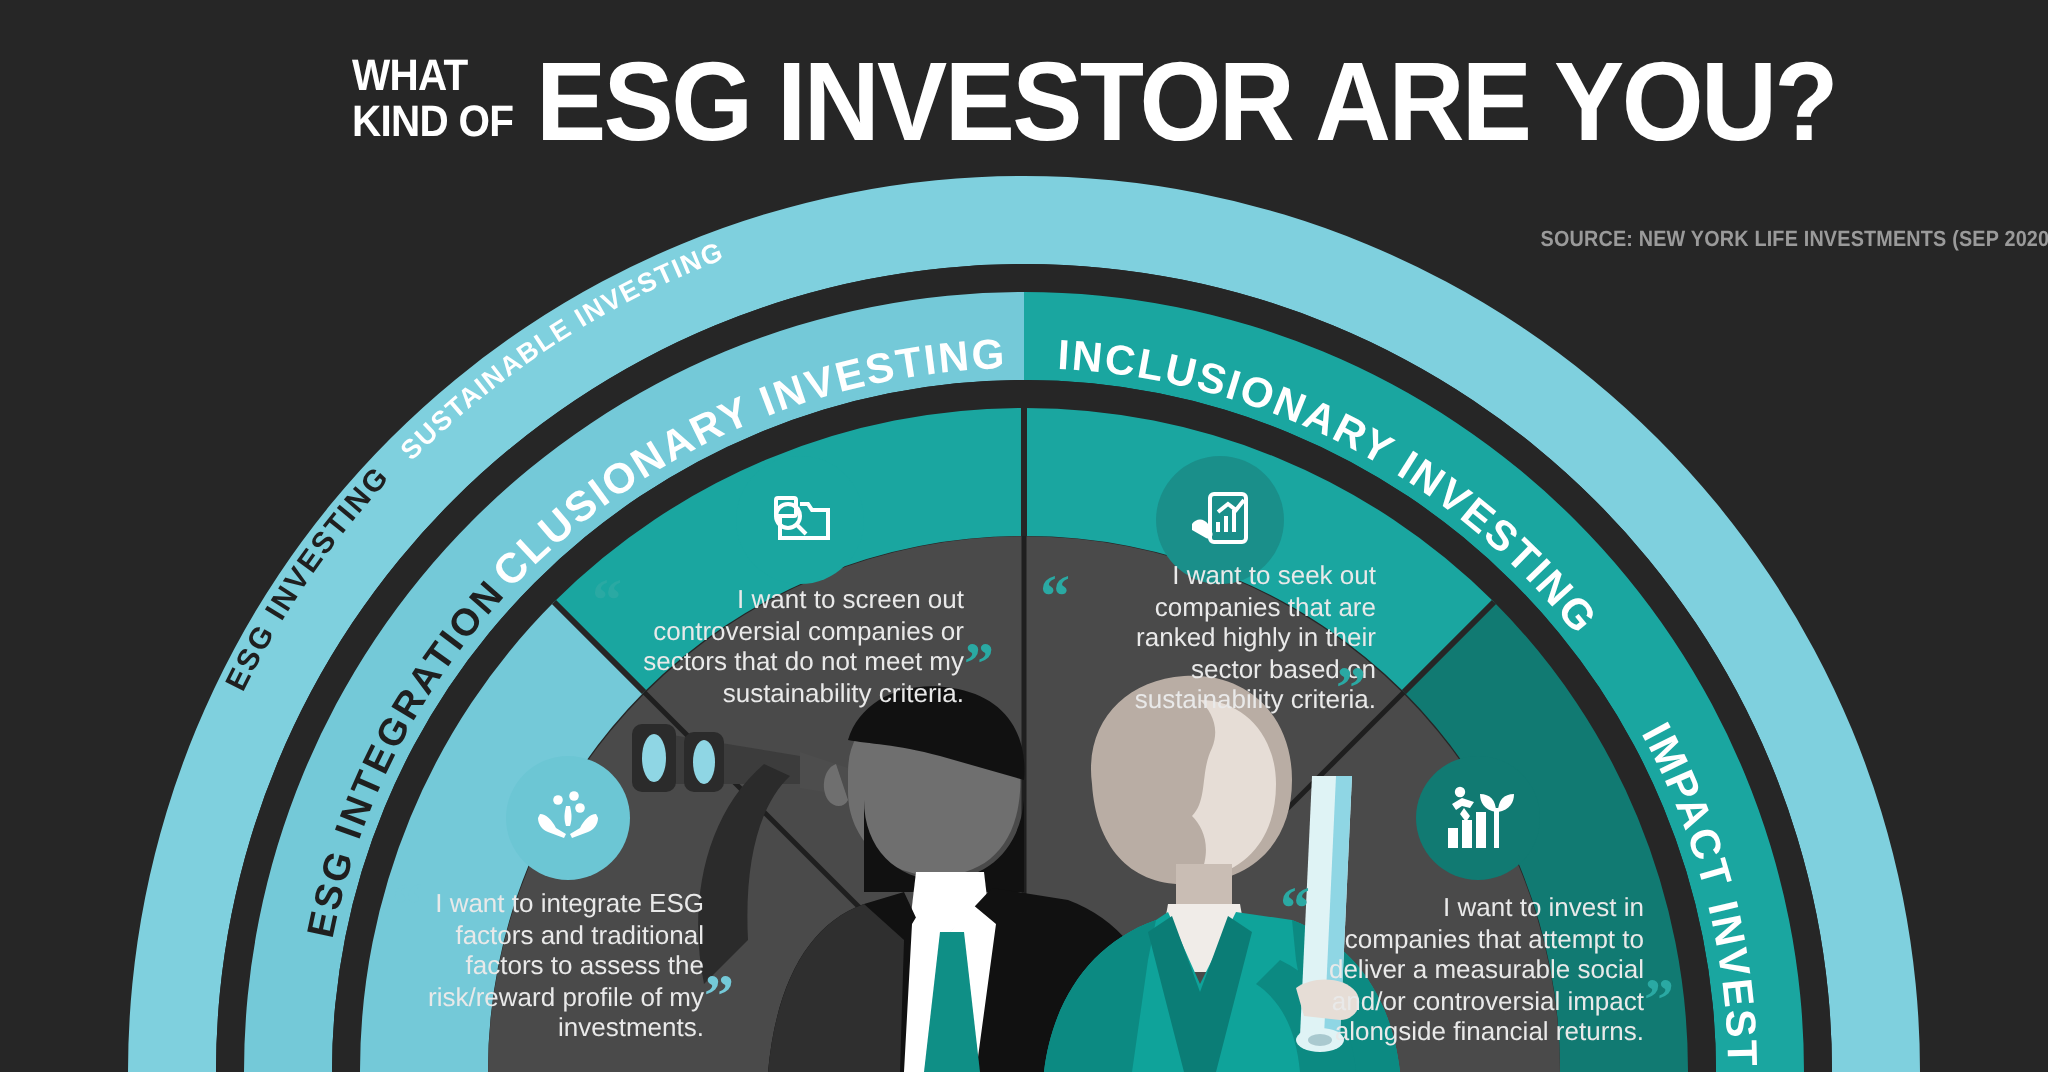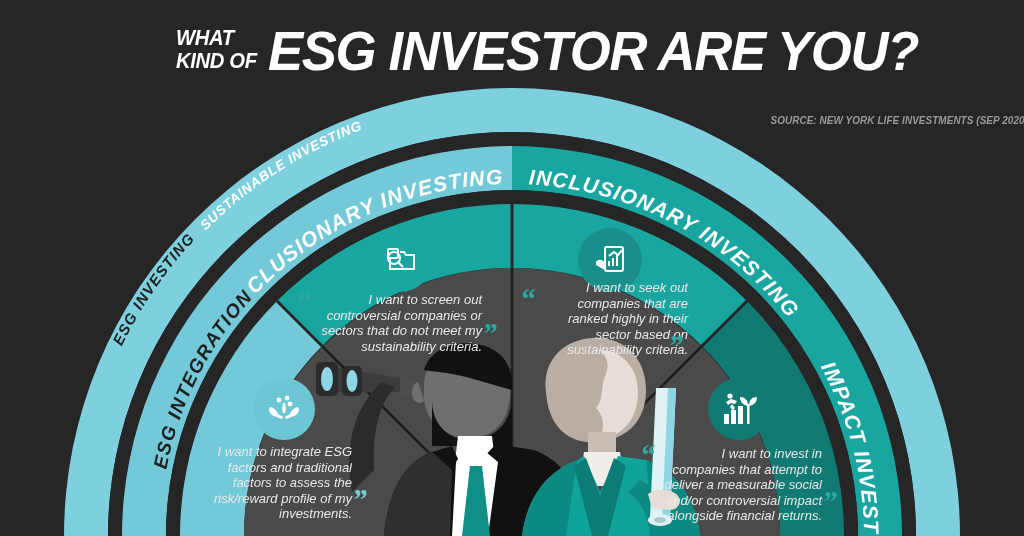--- a/index.html
+++ b/index.html
@@ -1,18 +1,18 @@
 <!DOCTYPE html>
 <html><head>
 <meta charset="utf-8">
 <style>
   html,body{margin:0;padding:0;background:#262626;}
   body{width:1024px;height:536px;overflow:hidden;position:relative;
        font-family:"Liberation Sans",sans-serif;}
-  #stage{position:absolute;inset:0;width:1024px;height:516px;background:#262626;font-style:italic;}
+  #stage{position:absolute;inset:0;width:1024px;height:516px;background:#262626;}
 
   
   #header{position:absolute;left:0;top:0;width:1024px;height:118px;}
   #title-wrap{position:absolute;left:176px;top:22px;width:700px;height:66px;}
   #kicker{position:absolute;left:0;top:4px;width:90px;color:#ffffff;
           font-weight:bold;font-size:22px;line-height:23px;letter-spacing:-0.4px;
           text-align:left;transform:scaleX(.92);transform-origin:left top;}
   #headline{position:absolute;left:92px;top:-2px;color:#ffffff;font-weight:bold;
             font-size:56px;line-height:62px;letter-spacing:-1.4px;white-space:nowrap;
             transform:scaleX(.94);transform-origin:left top;}

